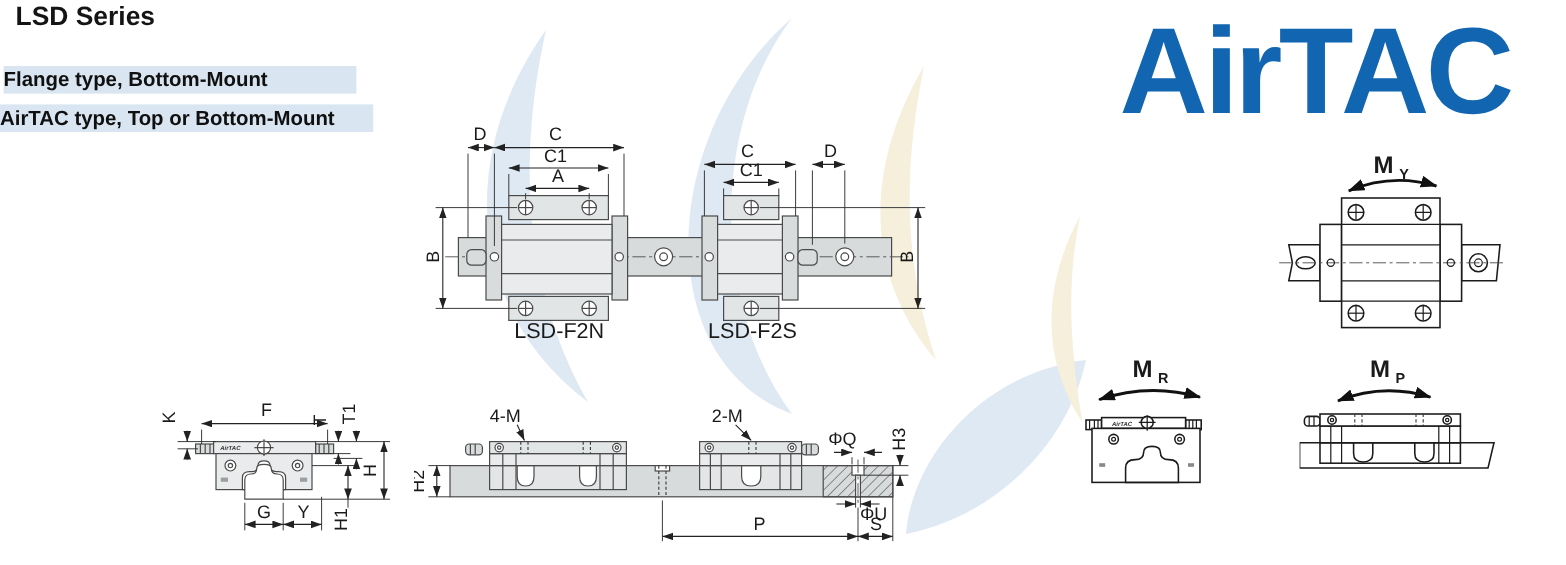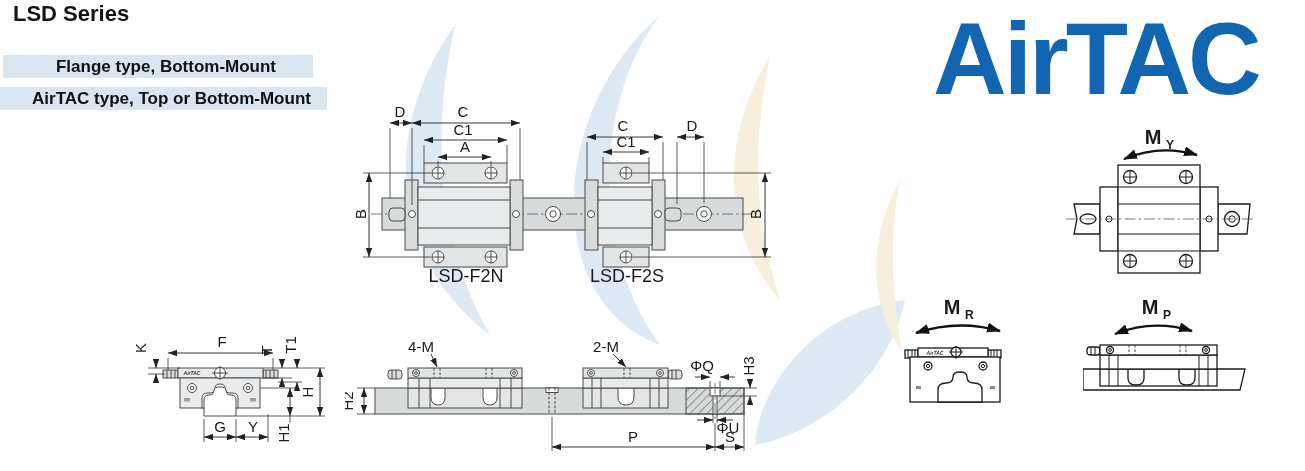--- a/index.html
+++ b/index.html
@@ -2,21 +2,21 @@
 <html><head>
 <meta charset="utf-8">
 <style>
   html,body{margin:0;padding:0;background:#fff;}
   #page{position:relative;width:1305px;height:471px;background:#ffffff;overflow:hidden;
         font-family:"Liberation Sans",sans-serif;}
   #watermark{position:absolute;left:0;top:0;z-index:0;}
   .layer{position:absolute;z-index:2;}
   #title{position:absolute;left:13px;top:1px;font-size:22px;font-weight:bold;color:#141414;z-index:3;}
   .bar{position:absolute;background:#d9e6f2;color:#101010;font-size:17px;font-weight:bold;
-       text-align:center;line-height:23px;height:23px;z-index:3;padding-left:16px;}
+       text-align:left;line-height:23px;height:23px;z-index:3;}
   #bar1{left:3px;top:55px;width:294px;}
   #bar2{left:0px;top:87px;width:311px;}
   #logo{position:absolute;left:933px;top:8px;z-index:3;font-size:102px;font-weight:bold;
         color:#1266b1;letter-spacing:-3px;line-height:1;}
   svg{display:block;}
   svg text{font-family:"Liberation Sans",sans-serif;fill:#1a1a1a;}
   .dim{font-size:15px;}
   .name{font-size:18px;}
   .mlab{font-size:20px;font-weight:bold;}
   .msub{font-size:12px;font-weight:bold;}

